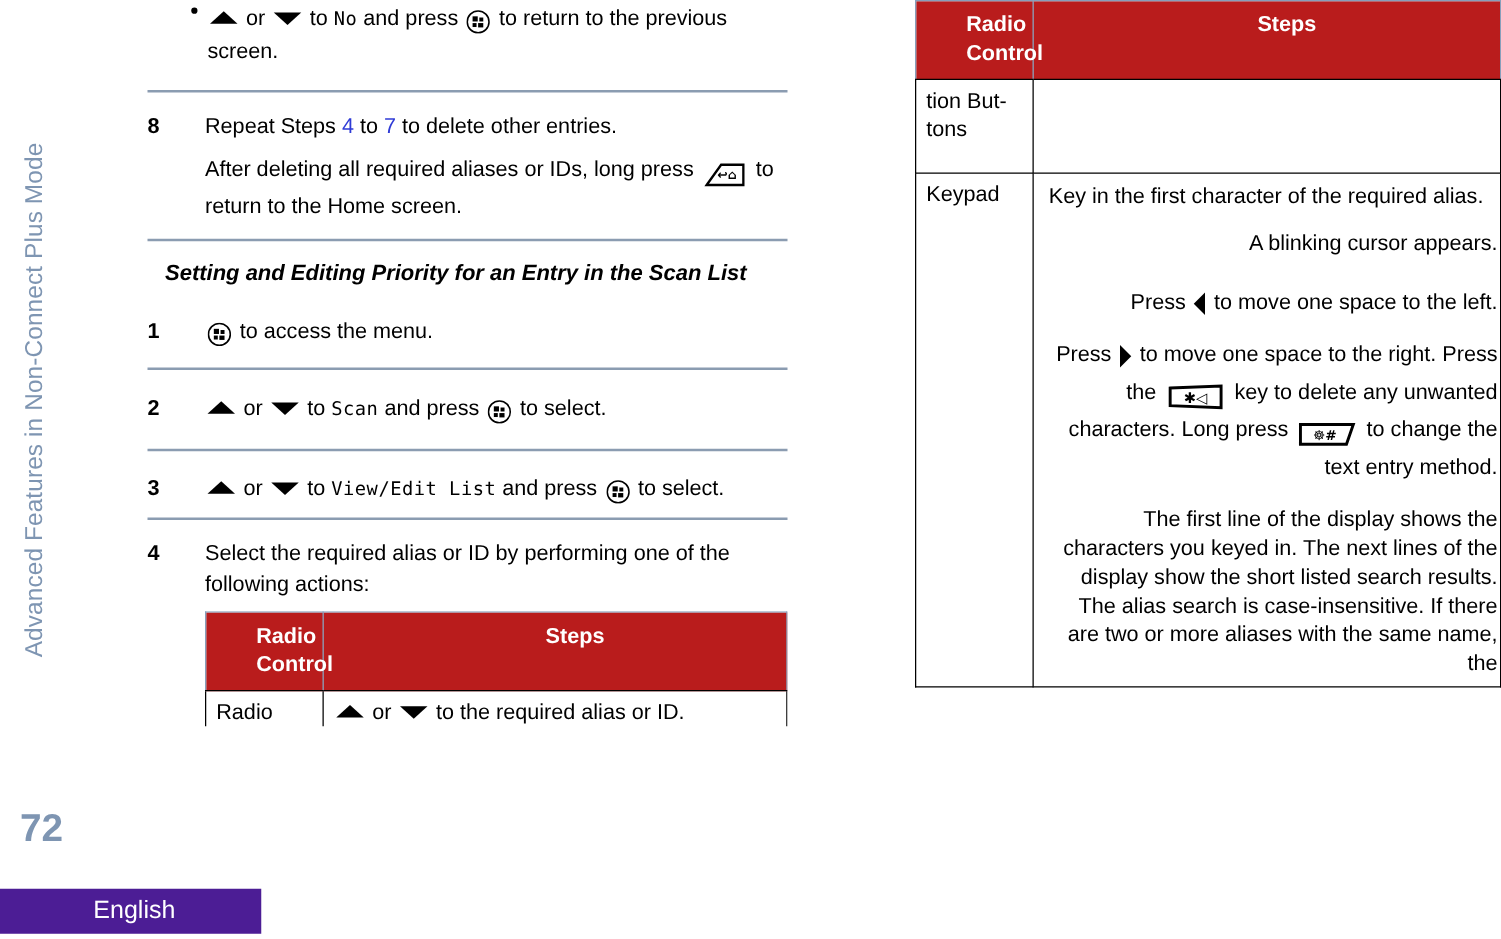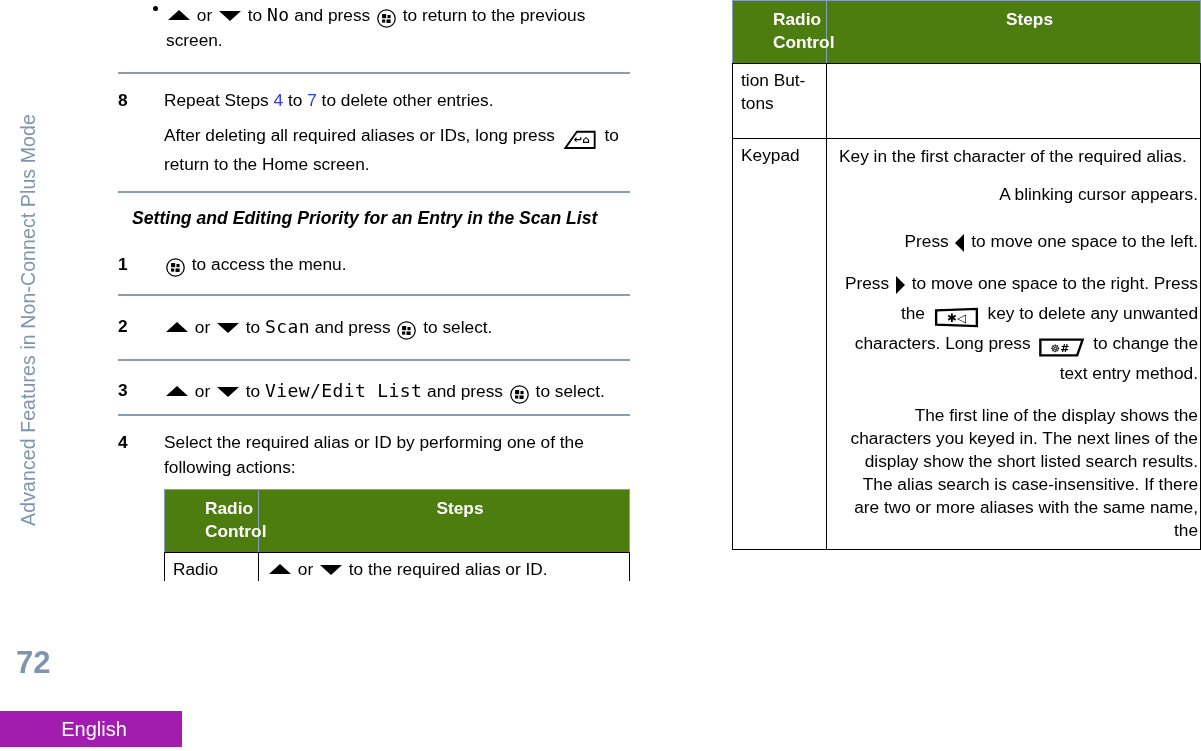--- a/index.html
+++ b/index.html
@@ -44,23 +44,23 @@
     top: 645px;
     font-size: 31px;
     font-weight: bold;
     color: #7e95b2;
     letter-spacing: 0px;
   }
   #language-bar {
     position: absolute;
     left: 0;
     top: 711px;
-    width: 182px;
+    width: 209px;
     height: 36px;
-    background: #a21caf;
+    background: #4c1d95;
   }
   #language-bar .lang-label {
     position: absolute;
     left: 0; right: 0;
     top: 50%;
     transform: translateY(-50%);
     text-align: center;
     color: #ffffff;
     font-size: 20px;
     padding-left: 6px;
@@ -75,21 +75,21 @@
   #col-left  { left: 118px; width: 512px; }
   #col-right { left: 732px; width: 469px; }
 
   
   .body-text {
     font-size: 17.3px;
     line-height: 25px;
   }
   .mono {
     font-family: "DejaVu Sans Mono", "Liberation Mono", monospace;
-    font-size: 18px;
+    font-size: 15px;
     letter-spacing: 0.4px;
   }
   .xref { color: #2f3bd6; }
 
   hr.rule {
     border: 0;
     border-top: 2px solid #8b9cb1;
     margin: 0;
     height: 0;
   }
@@ -144,21 +144,21 @@
   }
   table.rc-table th,
   table.rc-table td {
     border: 1.5px solid #000000;
     vertical-align: top;
     padding: 5px 8px 7px 8px;
     font-size: 17.3px;
     line-height: 23px;
   }
   table.rc-table thead th {
-    background: #4d7c0f;
+    background: #b91c1c;
     color: #ffffff;
     font-weight: bold;
     border-color: #879fbb;
     border-bottom-color: #000000;
     padding-top: 7px;
     padding-bottom: 9px;
     padding-left: 40px;
   }
   table.rc-table col.c1 { width: 94px; }
   .cell-p { margin: 0; }

